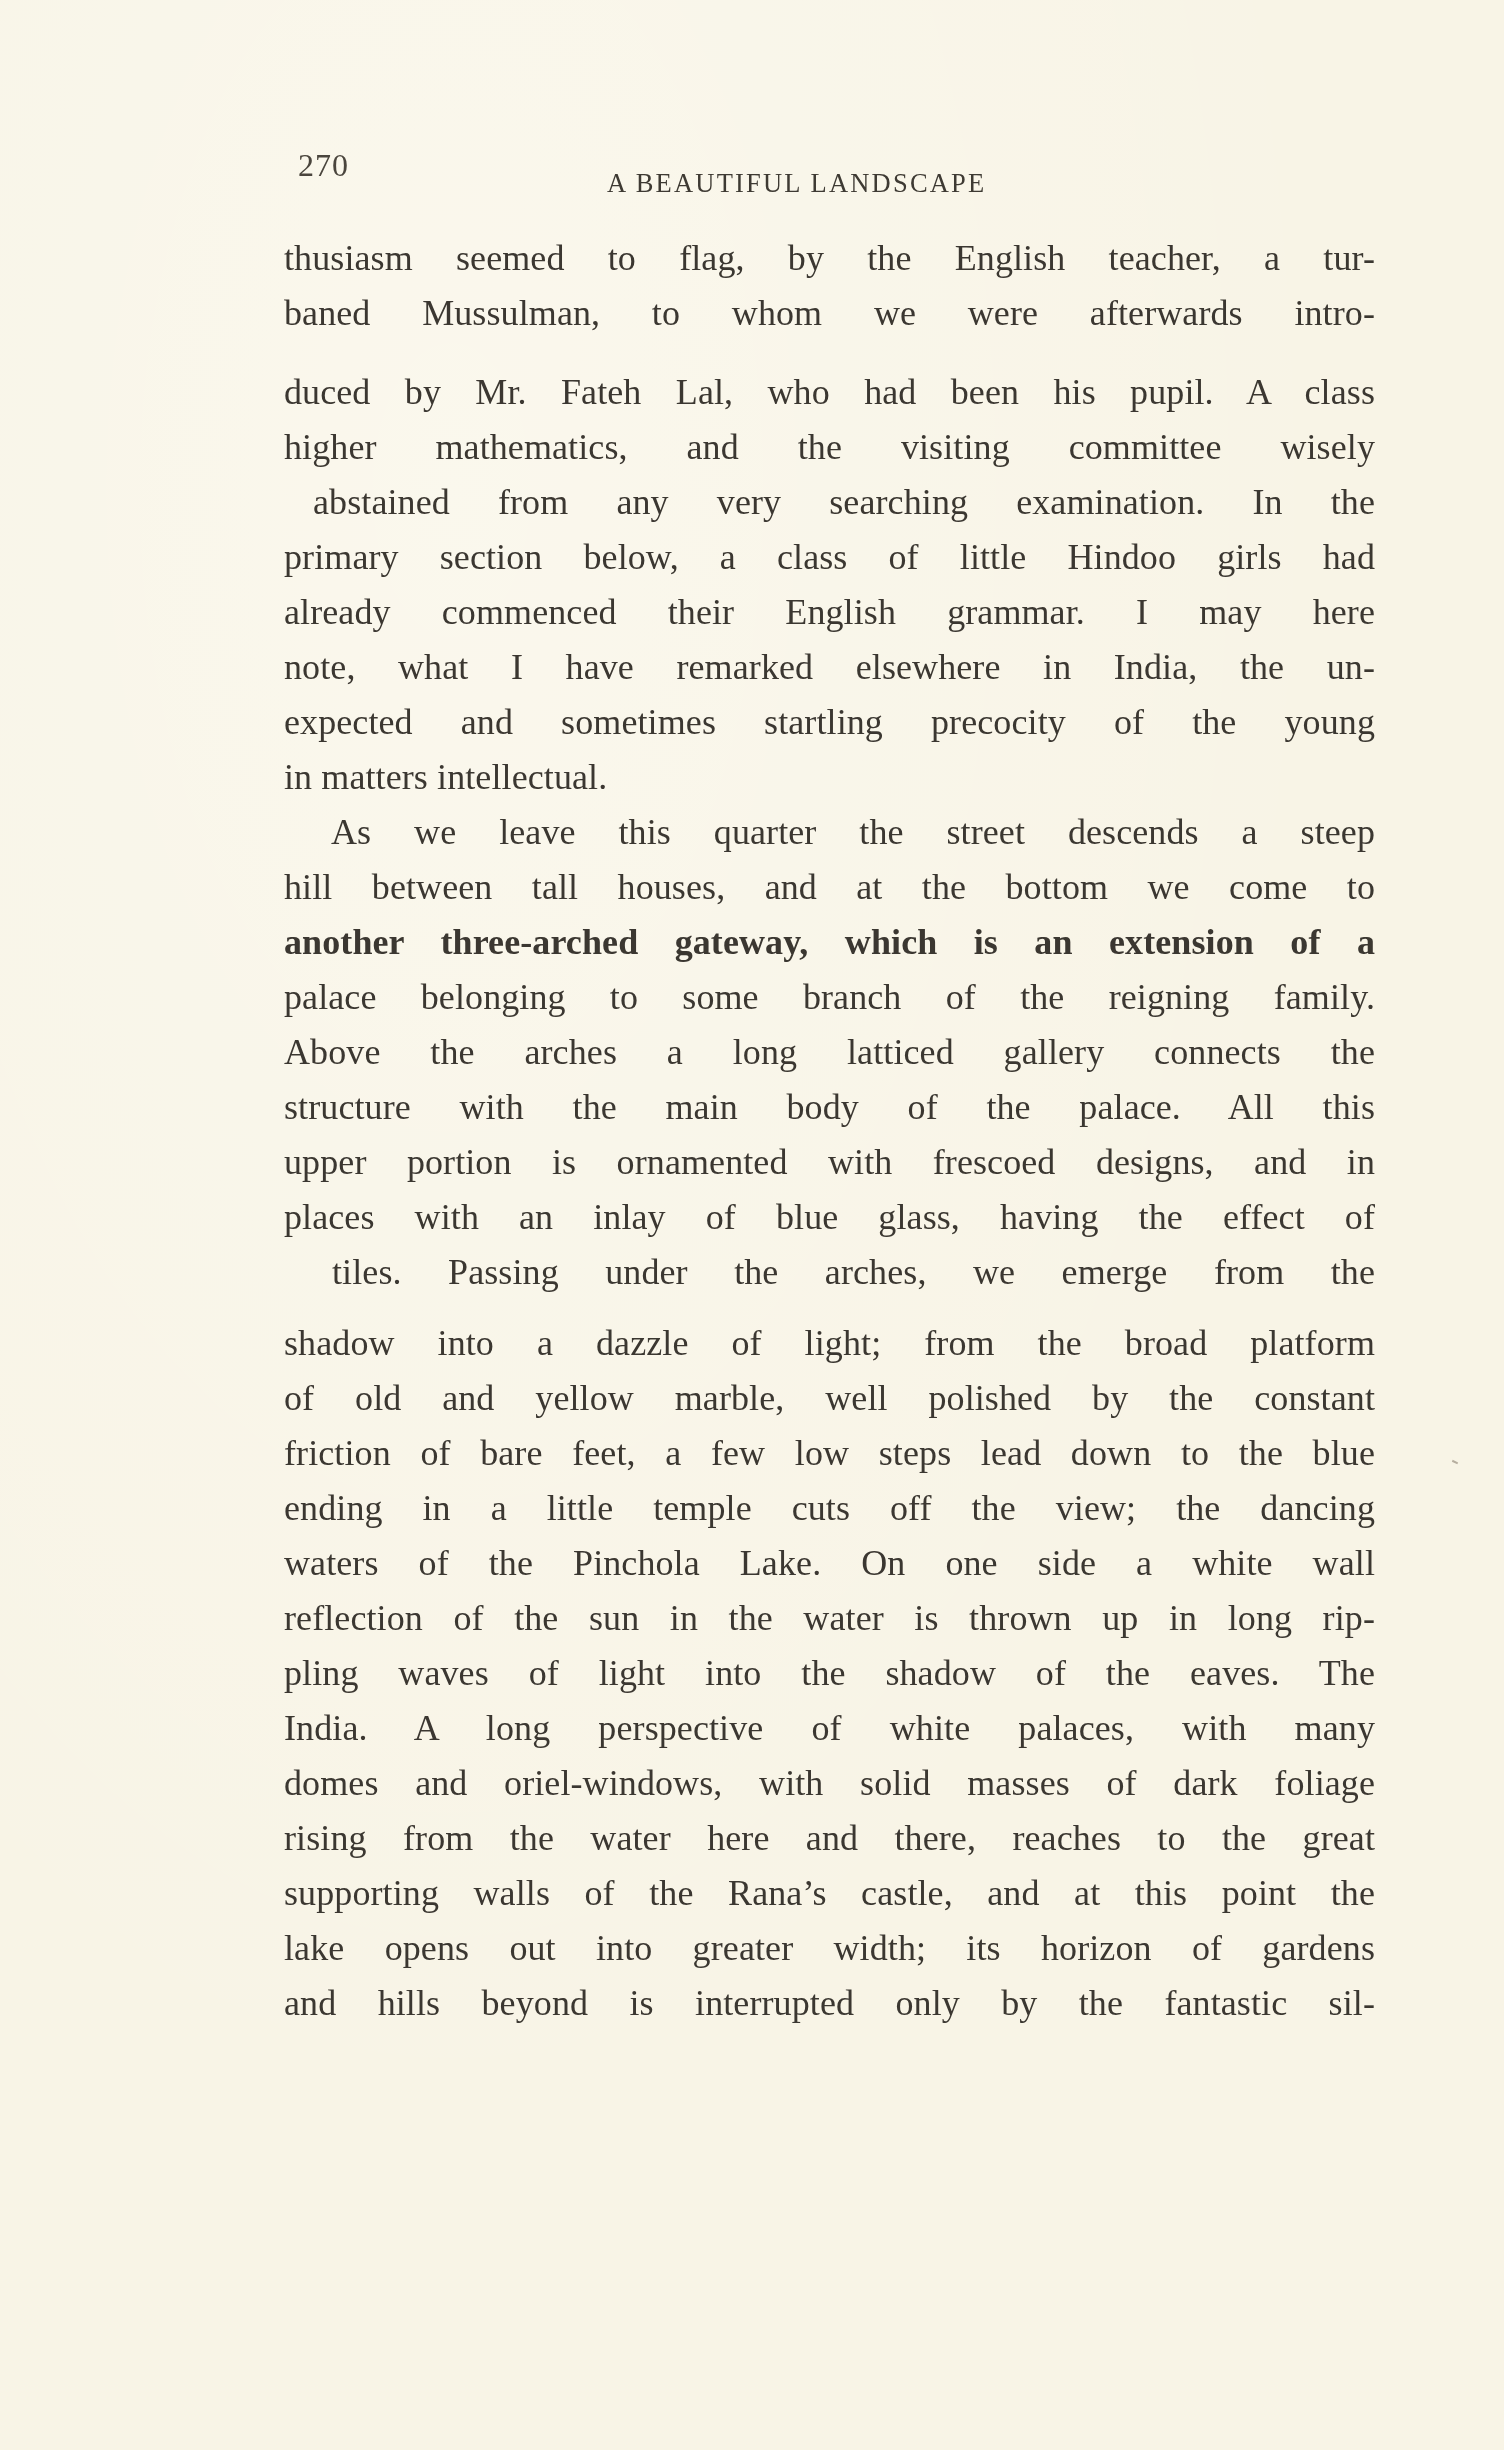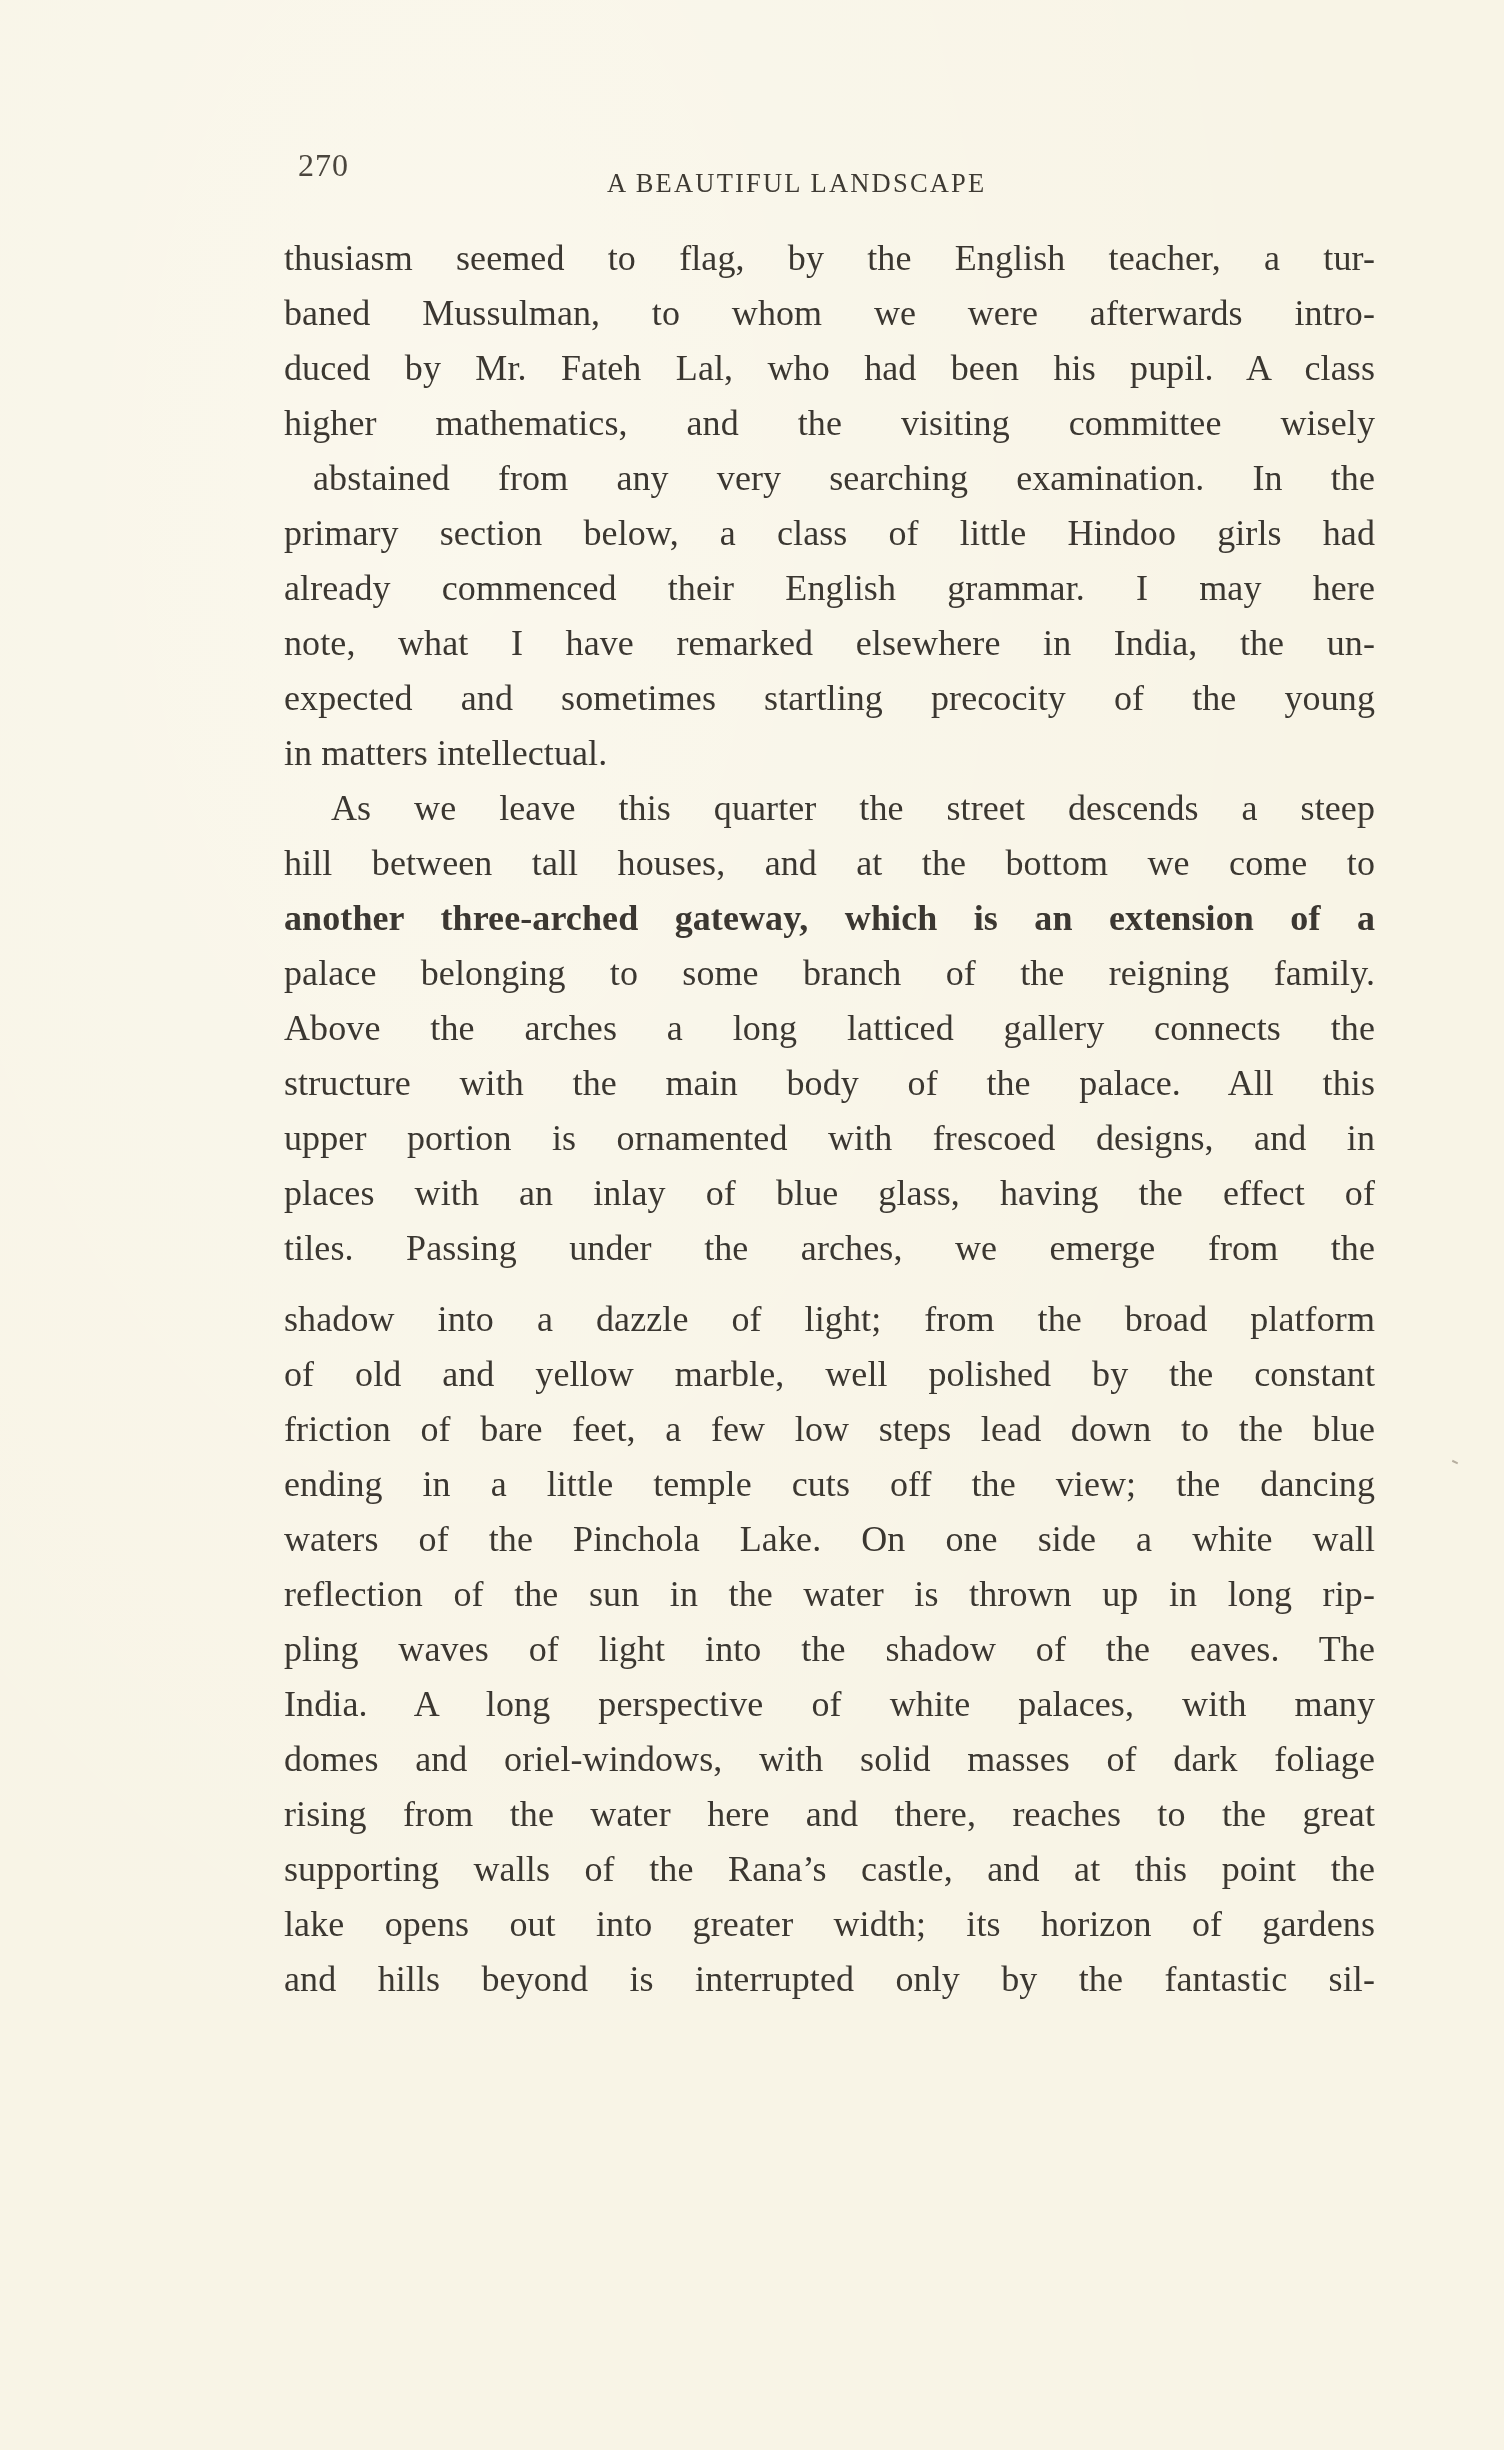--- a/index.html
+++ b/index.html
@@ -89,40 +89,40 @@
   <div class="running-head">
     <span class="page-number">270</span>
     <span class="running-title">A BEAUTIFUL LANDSCAPE</span>
   </div>
 
   <div class="body-text">
 
     <div class="paragraph">
       <span class="line" style="white-space: normal; overflow: hidden;">thusiasm seemed to flag, by the English teacher, a tur-</span>
       <span class="line" style="white-space: normal; overflow: hidden;">baned Mussulman, to whom we were afterwards intro-</span>
-      <span class="line" style="white-space: normal; overflow: hidden;">duced by Mr. Fateh Lal, who had been his pupil.  A class</span>
+      <span class="line" style="white-space: normal; overflow: hidden; margin-top: 24px;">duced by Mr. Fateh Lal, who had been his pupil.  A class</span>
       <span class="line" style="white-space: normal; overflow: hidden;">higher mathematics, and the visiting committee wisely</span>
       <span class="line" style="white-space: normal; overflow: hidden; margin-left: 29px;">abstained from any very searching examination.  In the</span>
       <span class="line" style="white-space: normal; overflow: hidden;">primary section below, a class of little Hindoo girls had</span>
       <span class="line" style="white-space: normal; overflow: hidden;">already commenced their English grammar.  I may here</span>
       <span class="line" style="white-space: normal; overflow: hidden;">note, what I have remarked elsewhere in India, the un-</span>
       <span class="line" style="white-space: normal; overflow: hidden;">expected and sometimes startling precocity of the young</span>
       <span class="line last" style="white-space: normal; overflow: hidden;">in matters intellectual.</span>
     </div>
 
     <div class="paragraph">
       <span class="line indent" style="white-space: normal; overflow: hidden;">As we leave this quarter the street descends a steep</span>
       <span class="line" style="white-space: normal; overflow: hidden;">hill between tall houses, and at the bottom we come to</span>
       <span class="line" style="white-space: normal; overflow: hidden; font-weight: bold;">another three-arched gateway, which is an extension of a</span>
       <span class="line" style="white-space: normal; overflow: hidden;">palace belonging to some branch of the reigning family.</span>
       <span class="line" style="white-space: normal; overflow: hidden;">Above the arches a long latticed gallery connects the</span>
       <span class="line" style="white-space: normal; overflow: hidden;">structure with the main body of the palace.  All this</span>
       <span class="line" style="white-space: normal; overflow: hidden;">upper portion is ornamented with frescoed designs, and in</span>
       <span class="line" style="white-space: normal; overflow: hidden;">places with an inlay of blue glass, having the effect of</span>
-      <span class="line" style="white-space: normal; overflow: hidden;">tiles.  Passing under the arches, we emerge from the</span>
+      <span class="line" style="white-space: normal; overflow: hidden; margin-left: 48px;">tiles.  Passing under the arches, we emerge from the</span>
       <span class="line" style="white-space: normal; overflow: hidden; margin-top: 16px;">shadow into a dazzle of light; from the broad platform</span>
       <span class="line" style="white-space: normal; overflow: hidden;">of old and yellow marble, well polished by the constant</span>
       <span class="line" style="white-space: normal; overflow: hidden;">friction of bare feet, a few low steps lead down to the blue</span>
       <span class="line" style="white-space: normal; overflow: hidden;">ending in a little temple cuts off the view; the dancing</span>
       <span class="line" style="white-space: normal; overflow: hidden;">waters of the Pinchola Lake.  On one side a white wall</span>
       <span class="line" style="white-space: normal; overflow: hidden;">reflection of the sun in the water is thrown up in long rip-</span>
       <span class="line" style="white-space: normal; overflow: hidden;">pling waves of light into the shadow of the eaves.  The</span>
       <span class="line" style="white-space: normal; overflow: hidden;">India.  A long perspective of white palaces, with many</span>
       <span class="line" style="white-space: normal; overflow: hidden;">domes and oriel-windows, with solid masses of dark foliage</span>
       <span class="line" style="white-space: normal; overflow: hidden;">rising from the water here and there, reaches to the great</span>

